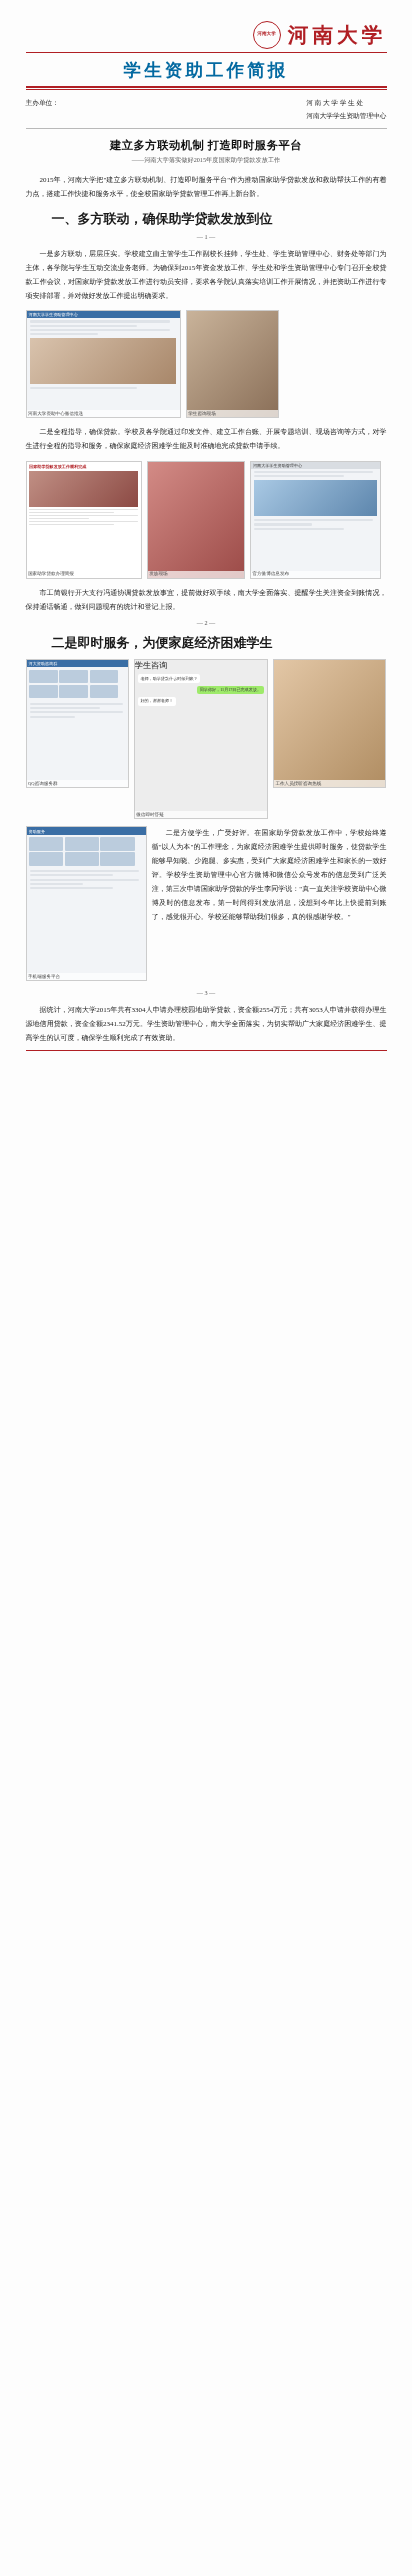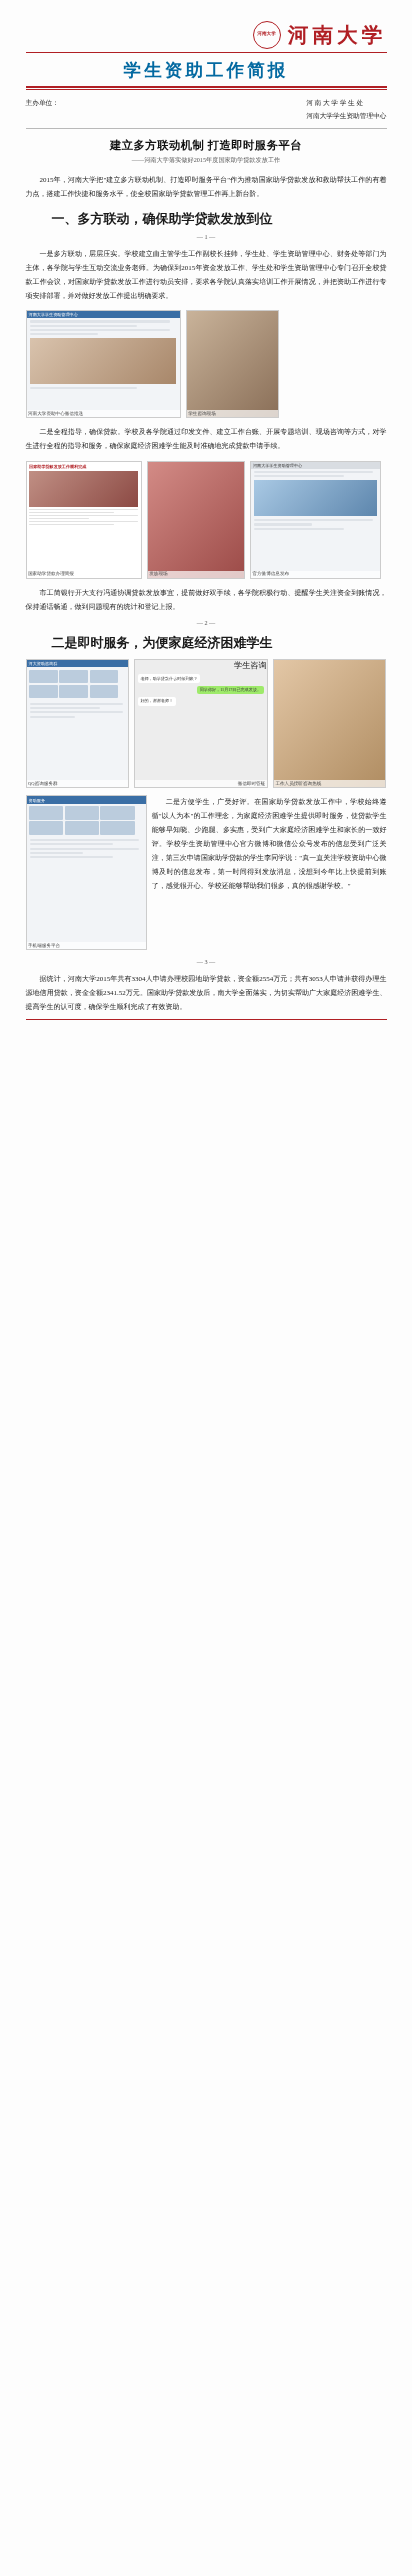--- a/index.html
+++ b/index.html
@@ -210,21 +210,21 @@
         <div class="line l"></div>
         <div class="line m"></div>
         <div style="height:36px;margin:3.1px;background:linear-gradient(135deg,#a9c9e4,#5d86ad);"></div>
         <div class="line l"></div>
         <div class="line s"></div>
         <div class="line m"></div>
         <div class="cap">官方微博信息发布</div>
       </div>
     </div>
 
-    <p class="body">市工简银行开大支行冯通协调贷款发放事宜，提前做好双手续，各学院积极行动、提醒学生关注资金到账情况，保持通话畅通，做到问题现有的统计和登记上报。</p>
+    <p class="body">市工简银行开大支行冯通协调贷款发放事宜，提前做好双手续，南大学全面落实、提醒学生关注资金到账情况，保持通话畅通，做到问题现有的统计和登记上报。</p>
 
 
     <div class="pagenum">— 2 —</div>
 
     <h2 class="sec">二是即时服务，为便家庭经济困难学生</h2>
 
 
     <div class="fig-row">
       <div class="fig shot" style="width:103px;height:129px;">
         <div class="bar">河大资助咨询群</div>
@@ -235,21 +235,21 @@
           <div></div>
           <div></div>
           <div></div>
         </div>
         <div class="line l"></div>
         <div class="line m"></div>
         <div class="line l"></div>
         <div class="line s"></div>
         <div class="cap">QQ咨询服务群</div>
       </div>
-      <div class="fig chat clearfix" style="width:134px;height:129px;text-align:right;">
+      <div class="fig chat clearfix" style="width:134px;height:160px;">
         <div class="bar green" style="margin:-3.1px -3.1px 3.1px;">学生咨询</div>
         <div class="bub you">老师，助学贷款什么时候到账？</div>
         <div class="bub me">同学你好，11月17日已完成发放。</div>
         <div class="bub you">好的，谢谢老师！</div>
         <div class="cap">微信即时答疑</div>
       </div>
       <div class="fig photo warm" style="width:113px;height:129px;">
         <div class="cap">工作人员接听咨询热线</div>
       </div>
     </div>
@@ -273,20 +273,20 @@
         <div class="line m"></div>
         <div class="cap">手机端服务平台</div>
       </div>
       <div style="flex:1;">
         <p class="body">二是方便学生，广受好评。在国家助学贷款发放工作中，学校始终遵循"以人为本"的工作理念，为家庭经济困难学生提供即时服务，使贷款学生能够早知晓、少跑腿、多实惠，受到广大家庭经济困难学生和家长的一致好评。学校学生资助管理中心官方微博和微信公众号发布的信息受到广泛关注，第三次申请国家助学贷款的学生李同学说："真一直关注学校资助中心微博及时的信息发布，第一时间得到发放消息，没想到今年比上快提前到账了，感觉很开心。学校还能够帮助我们很多，真的很感谢学校。"</p>
       </div>
     </div>
 
     <div class="pagenum">— 3 —</div>
 
-    <p class="body">据统计，河南大学2015年共有3304人申请办理校园地助学贷款，资金额2554万元；共有3053人申请并获得办理生源地信用贷款，资金金额2341.52万元。国家助学贷款发放后，南大学全面落实，为切实帮助广大家庭经济困难学生、提高学生的认可度，确保学生顺利完成了有效资助。</p>
+    <p class="body">据统计，河南大学2015年共有3304人申请办理校园地助学贷款，资金额2554万元；共有3053人申请并获得办理生源地信用贷款，资金金额2341.52万元。学生资助管理中心，南大学全面落实，为切实帮助广大家庭经济困难学生、提高学生的认可度，确保学生顺利完成了有效资助。</p>
 
     <p class="body"></p>
 
     <div class="footer-rule"></div>
   </div>
 </div>
 
 
 </body></html>

